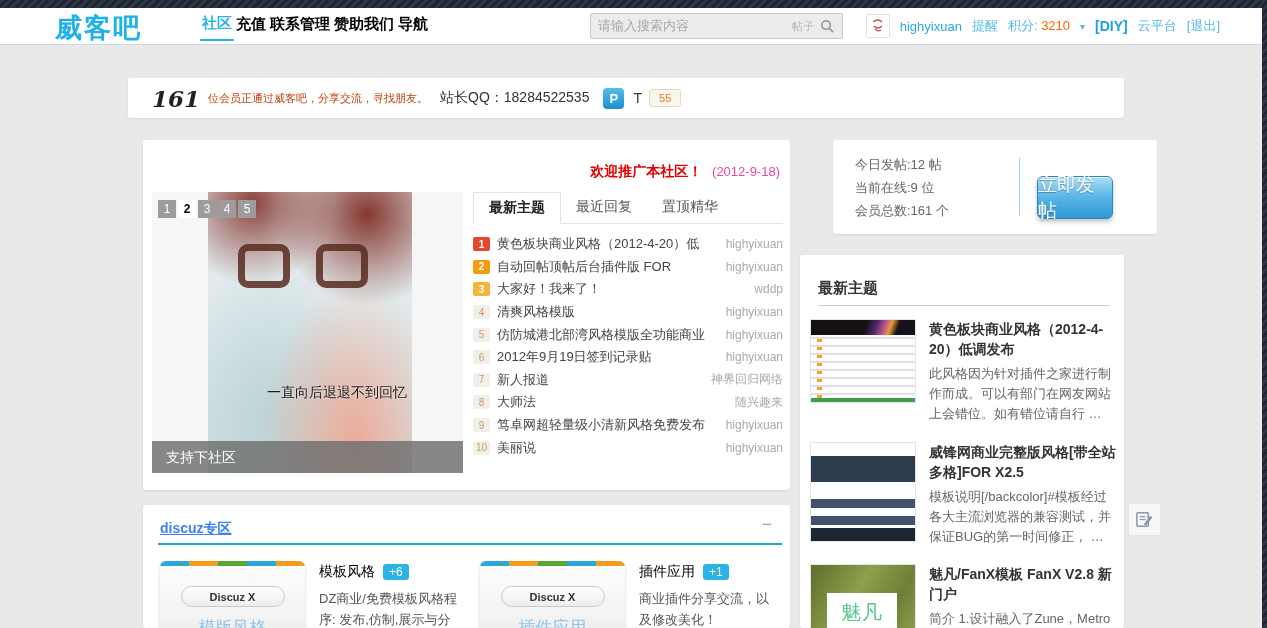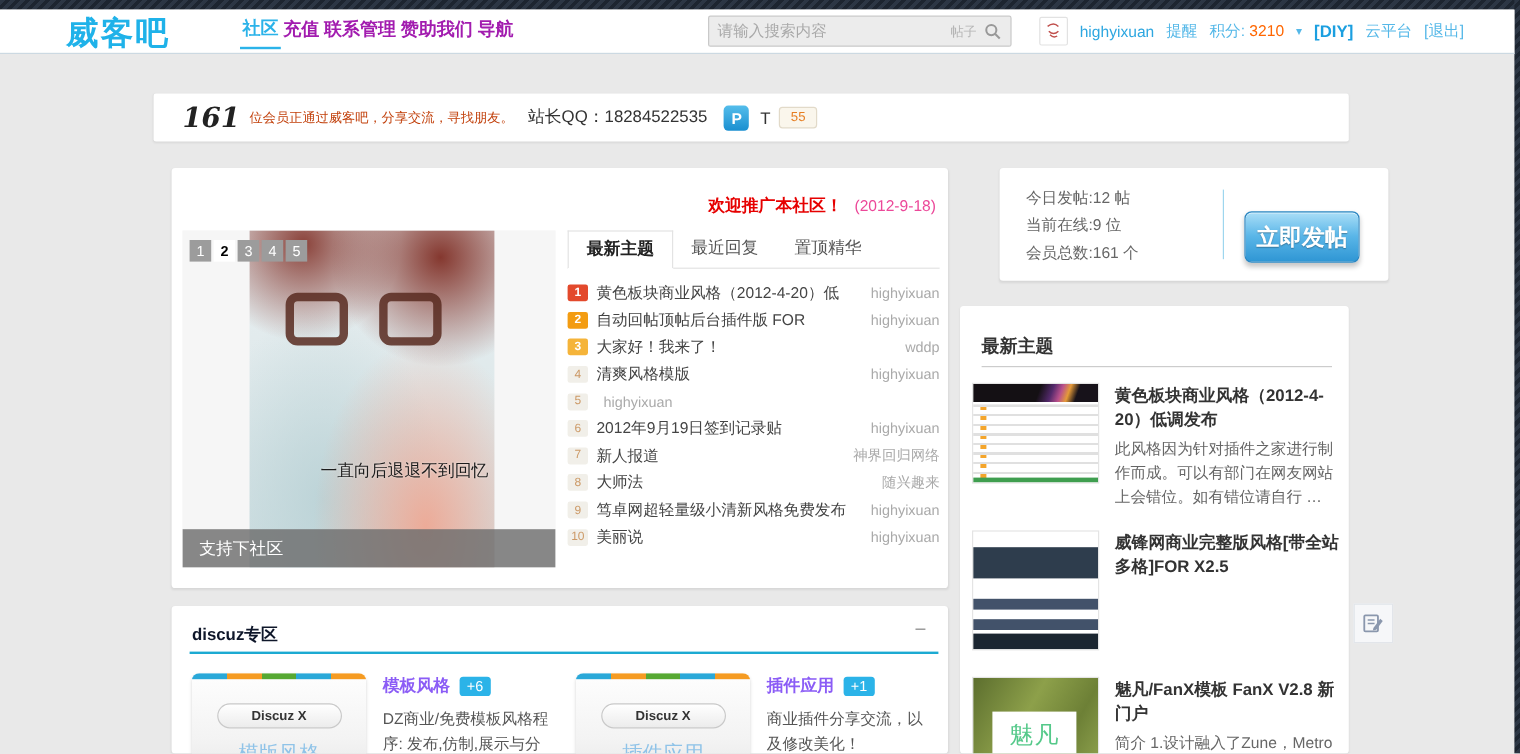--- a/index.html
+++ b/index.html
@@ -10,21 +10,21 @@
   
   .topstrip { position:absolute; left:0; top:0; width:1267px; height:8px;
     background:repeating-linear-gradient(135deg,#2c3644 0 3px,#1d2530 3px 6px); }
   .edgestrip { position:absolute; right:0; top:0; width:5px; height:628px;
     background:repeating-linear-gradient(135deg,#2c3644 0 3px,#1d2530 3px 6px); }
 
   
   .header { position:absolute; left:0; top:8px; width:1262px; height:37px; background:#fff; border-bottom:1px solid #ccd9e2;padding-left:24px; }
   .logo { position:absolute; left:55px; top:2px; font-size:27px; font-weight:bold; letter-spacing:2px; color:#1fb2e9; }
   .nav { position:absolute; left:200px; top:0; height:32px; display:flex; align-items:center; }
-  .nav a { font-size:15px; color:#a21caf; font-weight:600; text-decoration:none; padding:7px 2px 6px; cursor:pointer; }
+  .nav a { font-size:15px; color:#000000; font-weight:600; text-decoration:none; padding:7px 2px 6px; cursor:pointer; }
   .nav a.active { color:#2bb3e9; border-bottom:2px solid #2bb3e9; }
   .search { position:absolute; left:590px; top:5px; width:253px; height:26px; background:#ececec; border:1px solid #c9c9c9; border-radius:2px; display:flex; align-items:center; padding:0 7px; }
   .search .ph { flex:1; font-size:13px; color:#a9a9a9; }
   .search .scope { font-size:11px; color:#b5b5b5; margin-right:6px; }
   .userbar { position:absolute; right:42px; top:0; height:36px; display:flex; align-items:center; gap:10px; font-size:13px; }
   .avatar { width:24px; height:24px; background:#fff; border:1px solid #e2e2e2; border-radius:2px; display:flex; align-items:center; justify-content:center; }
   .userbar a { text-decoration:none; cursor:pointer; }
   .u-name { color:#2ea7e0; }
   .u-lite { color:#55b8e8; }
   .u-points .num { color:#f60; }
@@ -73,23 +73,23 @@
   .rank { width:17px; height:14px; border-radius:2px; font-size:10px; font-weight:bold; color:#fff; display:flex; align-items:center; justify-content:center; margin-right:7px; flex:none; }
   .rank.r1 { background:#e3492c; } .rank.r2 { background:#f39c12; } .rank.r3 { background:#f5b43a; }
   .rank.rn { background:#f1efe9; color:#c96; font-weight:normal; }
   .ttitle { flex:1; font-size:13px; color:#444; white-space:nowrap; overflow:hidden; text-overflow:ellipsis; cursor:pointer; }
   .tauthor { font-size:12px; color:#aaa; margin-left:6px; white-space:nowrap; cursor:pointer; }
 
   
   .sstats { position:absolute; left:800px; top:140px; width:324px; height:94px; background:#fff; border-radius:3px; box-shadow:0 1px 2px rgba(0,0,0,.08);margin-left:33px; }
   .sstats .lines { position:absolute; left:22px; top:13px; font-size:13px; color:#666; line-height:23px; }
   .vdiv { position:absolute; left:186px; top:18px; width:1px; height:58px; background:#9ed6ee; }
-  .postbtn { position:absolute; left:204px; top:36px; width:96px; height:43px; border-radius:6px; border:1px solid #2a85c0;
+  .postbtn { position:absolute; left:204px; top:36px; width:76px; height:43px; border-radius:6px; border:1px solid #2a85c0;
     background:linear-gradient(180deg,#aadef7 0%,#5ab6e8 48%,#2f96d4 100%);
-    color:#fff; font-size:19px; font-weight:bold; text-shadow:0 1px 1px rgba(0,0,0,.3);
+    color:#fff; font-size:19px; font-weight:normal; text-shadow:0 1px 1px rgba(0,0,0,.3);
     box-shadow:0 3px 4px rgba(0,0,0,.22), inset 0 1px 0 rgba(255,255,255,.6);
     display:flex; align-items:center; justify-content:center; cursor:pointer; }
 
   
   .stopics { position:absolute; left:800px; top:255px; width:324px; height:373px; background:#fff; border-radius:3px; box-shadow:0 1px 2px rgba(0,0,0,.08); overflow:hidden; }
   .stopics h3 { position:absolute; left:18px; top:24px; font-size:15px; color:#333; }
   .hr { position:absolute; left:18px; right:14px; top:50px; height:1px; background:#ccc; }
   .topic { position:absolute; left:10px; width:306px; display:flex; }
   .topic .thumb { width:106px; flex:none; margin-right:13px; border:1px solid #e4e4e4; position:relative; overflow:hidden; cursor:pointer; }
   .topic .tt { font-size:14px; font-weight:bold; color:#333; line-height:20px; cursor:pointer; }
@@ -106,32 +106,32 @@
       linear-gradient(#42526a,#42526a) 0 73px/100% 9px no-repeat,
       linear-gradient(#1b2631,#1b2631) 0 100%/100% 13px no-repeat,
       #fff; }
   .th3 { height:88px; background:linear-gradient(120deg,#5c6e2e 0%,#8da04a 40%,#6d8036 70%,#94a852 100%); }
   .th3 .card { position:absolute; left:16px; top:28px; width:70px; height:60px; background:#fff; display:flex; align-items:flex-start; justify-content:center; }
   .th3 .card span { font-size:20px; color:#55c98a; margin-top:6px; letter-spacing:1px; }
   .topic1 { top:64px; } .topic2 { top:187px; } .topic3 { top:309px; }
 
   
   .dzbox { position:absolute; left:143px; top:505px; width:647px; height:123px; background:#fff; border-radius:3px; box-shadow:0 1px 2px rgba(0,0,0,.08); overflow:hidden; }
-  .dzbox h3 { position:absolute; left:17px; top:15px; font-size:14px; color:#0f172a; }
+  .dzbox h3 { position:absolute; left:17px; top:15px; font-size:14px; color:#3b82f6;text-decoration:underline; }
   .dz-collapse { position:absolute; right:18px; top:10px; font-size:17px; color:#999; cursor:pointer; }
   .dzline { position:absolute; left:15px; right:8px; top:38px; height:2px; background:#1caad2; }
   .forums { position:absolute; left:17px; top:56px; display:flex; gap:20px; }
   .forum { display:flex; width:300px; }
   .fcard { width:145px; height:92px; flex:none; border-radius:6px; background:linear-gradient(180deg,#fefefe 0%,#f3f3f3 60%,#e6e6e6 100%); box-shadow:0 2px 3px rgba(0,0,0,.18); position:relative; overflow:hidden; cursor:pointer; }
   .fcard .stripe { height:5px; width:100%; background:linear-gradient(90deg,#2aa8d8 0 20%,#f59b22 20% 40%,#56a832 40% 60%,#2aa8d8 60% 80%,#f59b22 80% 100%); }
   .fcard .pill { margin:20px auto 0; width:104px; height:21px; border:1px solid #c9c9c9; border-radius:11px; background:linear-gradient(#fff,#ececec); font-size:11px; font-weight:bold; color:#333; display:flex; align-items:center; justify-content:center; }
   .fcard .clabel { text-align:center; font-size:17px; color:#8fc3e8; margin-top:9px; }
   .finfo { margin-left:14px; padding-top:2px; width:160px; }
   .finfo .frow { display:flex; align-items:center; gap:8px; }
-  .finfo .ftitle { font-size:14px; font-weight:bold; color:#8b5cf6; cursor:pointer; }
+  .finfo .ftitle { font-size:14px; font-weight:normal; color:#000000; cursor:pointer; }
   .fbadge { background:#2bb3e8; color:#fff; font-size:12px; border-radius:3px; padding:1px 6px; }
   .fdesc { font-size:13px; color:#555; line-height:21px; margin-top:7px; }
 
   
   .composer { position:absolute; left:1128px; top:503px; width:33px; height:33px; background:#f6f7f9; border:1px solid #e2e5ea; display:flex; align-items:center; justify-content:center; cursor:pointer; }
   svg { display:block; }
 </style>
 </head>
 <body>
 
@@ -227,20 +227,21 @@
           <span class="ttitle">大家好！我来了！</span>
           <span class="tauthor">wddp</span>
         </div>
         <div class="trow">
           <span class="rank rn">4</span>
           <span class="ttitle">清爽风格模版</span>
           <span class="tauthor">highyixuan</span>
         </div>
         <div class="trow">
           <span class="rank rn">5</span>
+          <span class="ttitle">仿防城港北部湾风格模版全功能商业</span>
           <span class="tauthor">highyixuan</span>
         </div>
         <div class="trow">
           <span class="rank rn">6</span>
           <span class="ttitle">2012年9月19日签到记录贴</span>
           <span class="tauthor">highyixuan</span>
         </div>
         <div class="trow">
           <span class="rank rn">7</span>
           <span class="ttitle">新人报道</span>
@@ -284,20 +285,21 @@
       <div>
         <div class="tt">黄色板块商业风格（2012-4-20）低调发布</div>
         <div class="td">此风格因为针对插件之家进行制作而成。可以有部门在网友网站上会错位。如有错位请自行 …</div>
       </div>
     </div>
 
     <div class="topic topic2">
       <div class="thumb th2"></div>
       <div>
         <div class="tt">威锋网商业完整版风格[带全站多格]FOR X2.5</div>
+        <div class="td">模板说明[/backcolor]#模板经过各大主流浏览器的兼容测试，并保证BUG的第一时间修正， …</div>
       </div>
     </div>
 
     <div class="topic topic3">
       <div class="thumb th3">
         <div class="card">
             <span>魅凡</span>
           </div>
       </div>
       <div>

